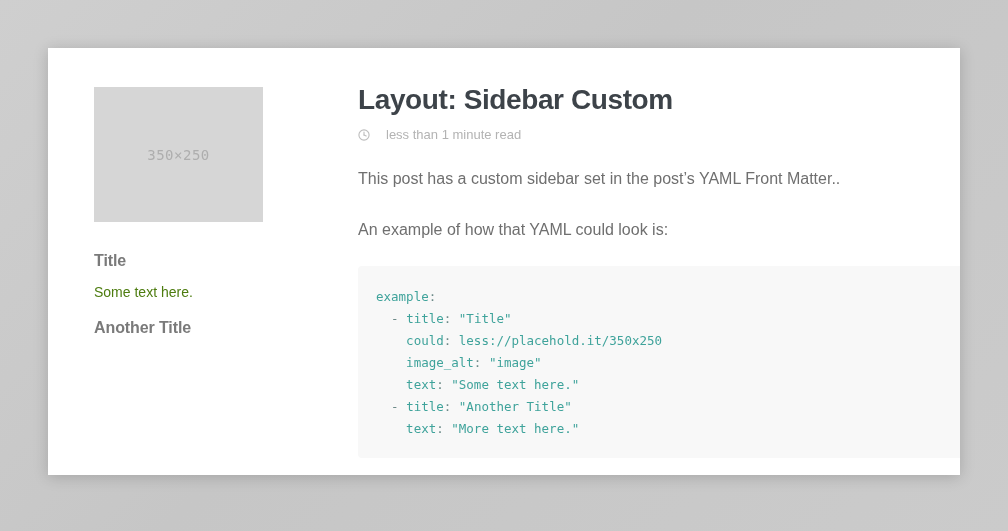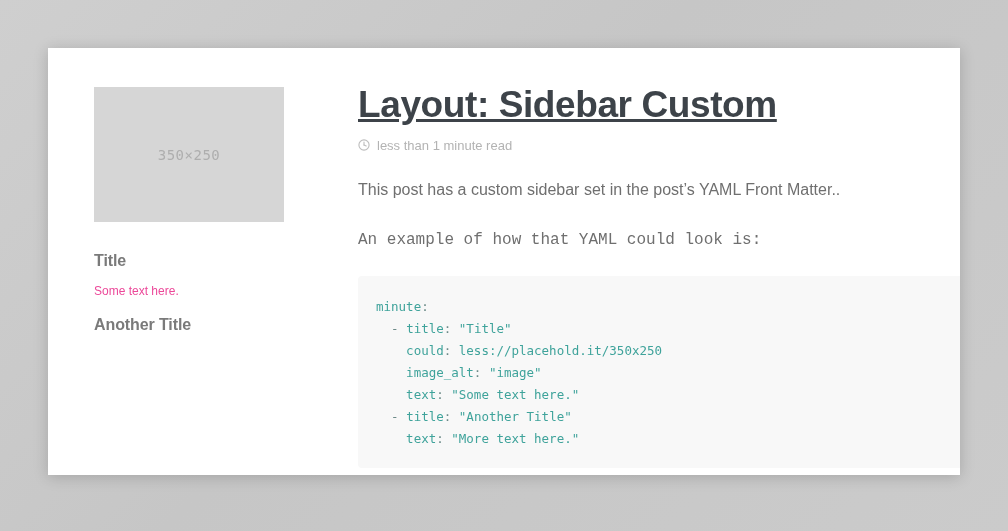--- a/index.html
+++ b/index.html
@@ -45,21 +45,21 @@
 
   
   .sidebar {
     position: absolute;
     left: 46px;
     top: 39px;
     width: 210px;
   }
 
   .sidebar-figure {
-    width: 190px;
+    width: 169px;
     height: 135px;
     background: #d6d6d6;
     display: flex;
     align-items: center;
     justify-content: center;
   }
   .sidebar-figure-label {
     font-family: "DejaVu Sans Mono", monospace;
     font-size: 14px;
     letter-spacing: 0.5px;
@@ -70,49 +70,48 @@
   .sidebar-block.first { margin-top: 30px; }
 
   .sidebar-heading {
     font-size: 16px;
     font-weight: bold;
     color: #7a7a7a;
     margin: 0 0 12px 0;
     letter-spacing: -0.1px;
   }
   .sidebar-text {
-    font-size: 12px;
-    color: #ec4899;
+    font-size: 14px;
+    color: #4d7c0f;
     margin: 0;
     line-height: 1.5;
   }
 
   
   .main {
     position: absolute;
     left: 310px;
     top: 36px;
     right: 0;
     bottom: 0;
   }
 
   .post-title {
     margin: 0;
-    font-size: 37px;
+    font-size: 28px;
     font-weight: bold;
     color: #3d4349;
     letter-spacing: -0.4px;
     line-height: 1.15;
-    text-decoration: underline;
   }
 
   .post-meta {
     display: flex;
     align-items: center;
-    gap: 7px;
+    gap: 16px;
     margin-top: 11px;
     font-size: 13px;
     color: #b3b3b3;
   }
   .clock-icon {
     display: inline-block;
     width: 12px;
     height: 12px;
     flex: 0 0 12px;
     position: relative;
@@ -120,21 +119,21 @@
   }
   .clock-icon svg { display: block; }
 
   .post-para {
     margin: 0;
     font-size: 16px;
     color: #6f6f6f;
     line-height: 1.55;
   }
   .post-para.p1 { margin-top: 25px; }
-  .post-para.p2 { margin-top: 26px; font-family: Liberation Mono, monospace; }
+  .post-para.p2 { margin-top: 26px; }
 
   
   .code-block {
     margin-top: 23px;
     margin-right: -310px; 
     background: #f8f8f8;
     border-radius: 4px 0 0 4px;
     padding: 20px 0 18px 18px;
     min-height: 190px;
   }
@@ -189,21 +188,21 @@
             </svg>
           </span>
           <span>less than 1 minute read</span>
         </div>
 
         <p class="post-para p1">This post has a custom sidebar set in the post’s YAML Front Matter..</p>
 
         <p class="post-para p2">An example of how that YAML could look is:</p>
 
         <div class="code-block">
-          <pre><code><span class="tok-key">minute</span><span class="tok-punct">:</span>
+          <pre><code><span class="tok-key">example</span><span class="tok-punct">:</span>
   <span class="tok-dash">- </span><span class="tok-key">title</span><span class="tok-punct">:</span> <span class="tok-str">"Title"</span>
     <span class="tok-key">could</span><span class="tok-punct">:</span> <span class="tok-str">less://placehold.it/350x250</span>
     <span class="tok-key">image_alt</span><span class="tok-punct">:</span> <span class="tok-str">"image"</span>
     <span class="tok-key">text</span><span class="tok-punct">:</span> <span class="tok-str">"Some text here."</span>
   <span class="tok-dash">- </span><span class="tok-key">title</span><span class="tok-punct">:</span> <span class="tok-str">"Another Title"</span>
     <span class="tok-key">text</span><span class="tok-punct">:</span> <span class="tok-str">"More text here."</span></code></pre>
         </div>
 
       </main>
 

